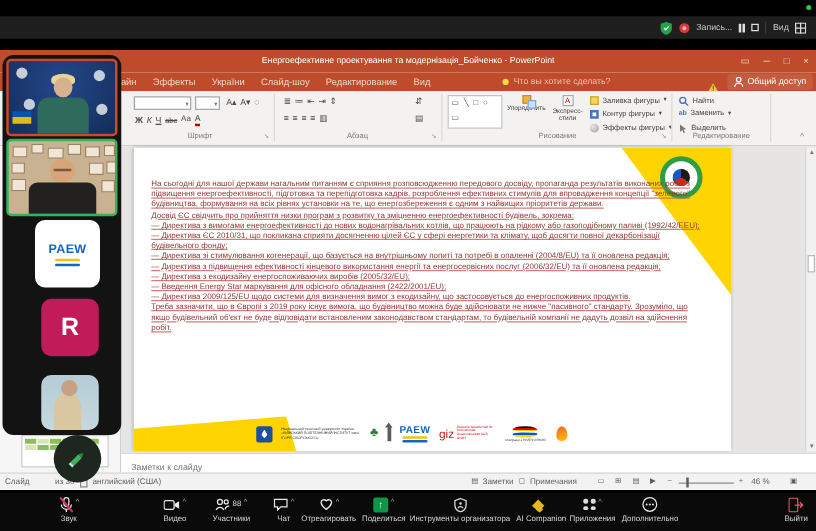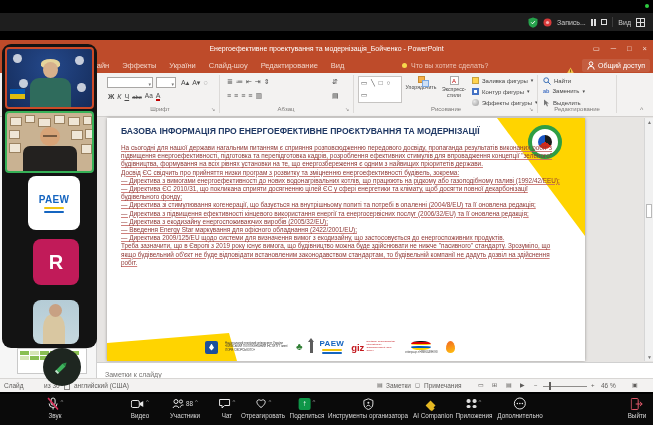--- a/index.html
+++ b/index.html
@@ -72,21 +72,21 @@
   .kpi-em:after{content:"";position:absolute;left:4px;top:3px;width:5px;height:7px;background:#fff;clip-path:polygon(50% 0,100% 60%,50% 100%,0 60%)}
   .kpi-txt{width:64px;font-size:2.8px;line-height:3.4px;color:#333;text-decoration:none}
   .tree{font-size:10px;color:#2e7d32;line-height:1}
   .tower{width:3px;height:12px;background:#5c5c5c;position:relative;flex:none}
   .tower:before{content:"";position:absolute;left:-2px;top:-3px;border-left:3.5px solid transparent;border-right:3.5px solid transparent;border-bottom:4px solid #5c5c5c}
   .paew-b{display:flex;flex-direction:column;align-items:center;gap:1px}
   .paew-t{font-size:8px;font-weight:bold;color:#1565c0;letter-spacing:.3px;line-height:8px}
   .stripe-y{width:20px;height:2px;background:#f1c40f;border-radius:1px}
   .stripe-b{width:20px;height:2px;background:#1565c0;border-radius:1px}
   .giz-b{display:flex;gap:2px;align-items:center}
-  .giz-t{font-size:9.5px;font-weight:bold;color:#c4161c;line-height:9px}
+  .giz-t{font-size:9.5px;font-weight:normal;color:#c4161c;line-height:9px}
   .giz-cap{width:30px;font-size:2.5px;line-height:2.9px;color:#c4161c}
   .ger-b{display:flex;flex-direction:column;align-items:center;gap:1px}
   .wave-de{width:20px;height:4px;border-radius:50% 50% 40% 60%/80% 90% 20% 30%;background:linear-gradient(to bottom,#111 33%,#d00 33% 66%,#ffce00 66%)}
   .wave-ua{width:20px;height:4px;border-radius:40% 60% 50% 50%/30% 20% 90% 80%;background:linear-gradient(to bottom,#005bbb 50%,#ffd500 50%)}
   .ger-t{width:36px;font-size:2.6px;line-height:3px;color:#444;text-align:center}
   .extra-logo{width:9px;height:12px;border-radius:50% 50% 50% 50%/62% 62% 38% 38%;background:linear-gradient(160deg,#f26522,#ffc20e);flex:none}
   .scrollbar{position:absolute;left:547px;top:1px;width:9px;height:243px;background:#f1f1f1;border-left:1px solid #d6d6d6}
   .sb-arrow{position:absolute;left:0;width:9px;text-align:center;font-size:5px;color:#777;line-height:8px}
   .sb-thumb{position:absolute;left:1px;top:86px;width:6px;height:14px;background:#fff;border:1px solid #b9b9b9}
   .notes-pane{position:absolute;left:97px;top:322px;width:556px;height:16px;background:#fff;border-top:1px solid #d0d0d0}
@@ -324,21 +324,20 @@
       </div>
     </div>
 
     <div class="slide-area">
       <div class="slide">
         <div class="yellow-tr"></div>
         <div class="yellow-bl"></div>
         <div class="eco-logo">
             <span class="eco-core"></span>
           </div>
-        <div class="slide-title">БАЗОВА ІНФОРМАЦІЯ ПРО ЕНЕРГОЕФЕКТИВНЕ ПРОЄКТУВАННЯ ТА МОДЕРНІЗАЦІЇ</div>
         <div class="slide-body">
           <div class="p">На сьогодні для нашої держави нагальним питанням є сприяння розповсюдженню передового досвіду, пропаганда результатів виконаних робіт з підвищення енергоефективності, підготовка та перепідготовка кадрів, розроблення ефективних стимулів для впровадження концепції "зеленого" будівництва, формування на всіх рівнях установки на те, що енергозбереження є одним з найвищих пріоритетів держави.</div>
           <div class="p">Досвід ЄС свідчить про прийняття низки програм з розвитку та зміцненню енергоефективності будівель, зокрема:</div>
           <div class="p">— Директива з вимогами енергоефективності до нових водонагрівальних котлів, що працюють на рідкому або газоподібному паливі (1992/42/EEU);</div>
           <div class="p">— Директива ЄС 2010/31, що покликана сприяти досягненню цілей ЄС у сфері енергетики та клімату, щоб досягти повної декарбонізації будівельного фонду;</div>
           <div class="p">— Директива зі стимулювання когенерації, що базується на внутрішньому попиті та потребі в опаленні (2004/8/EU) та її оновлена редакція;</div>
           <div class="p">— Директива з підвищення ефективності кінцевого використання енергії та енергосервісних послуг (2006/32/EU) та її оновлена редакція;</div>
           <div class="p">— Директива з екодизайну енергоспоживаючих виробів (2005/32/EU);</div>
           <div class="p">— Введення Energy Star маркування для офісного обладнання (2422/2001/EU);</div>
           <div class="p">— Директива 2009/125/EU щодо системи для визначення вимог з екодизайну, що застосовується до енергоспоживних продуктів.</div>

